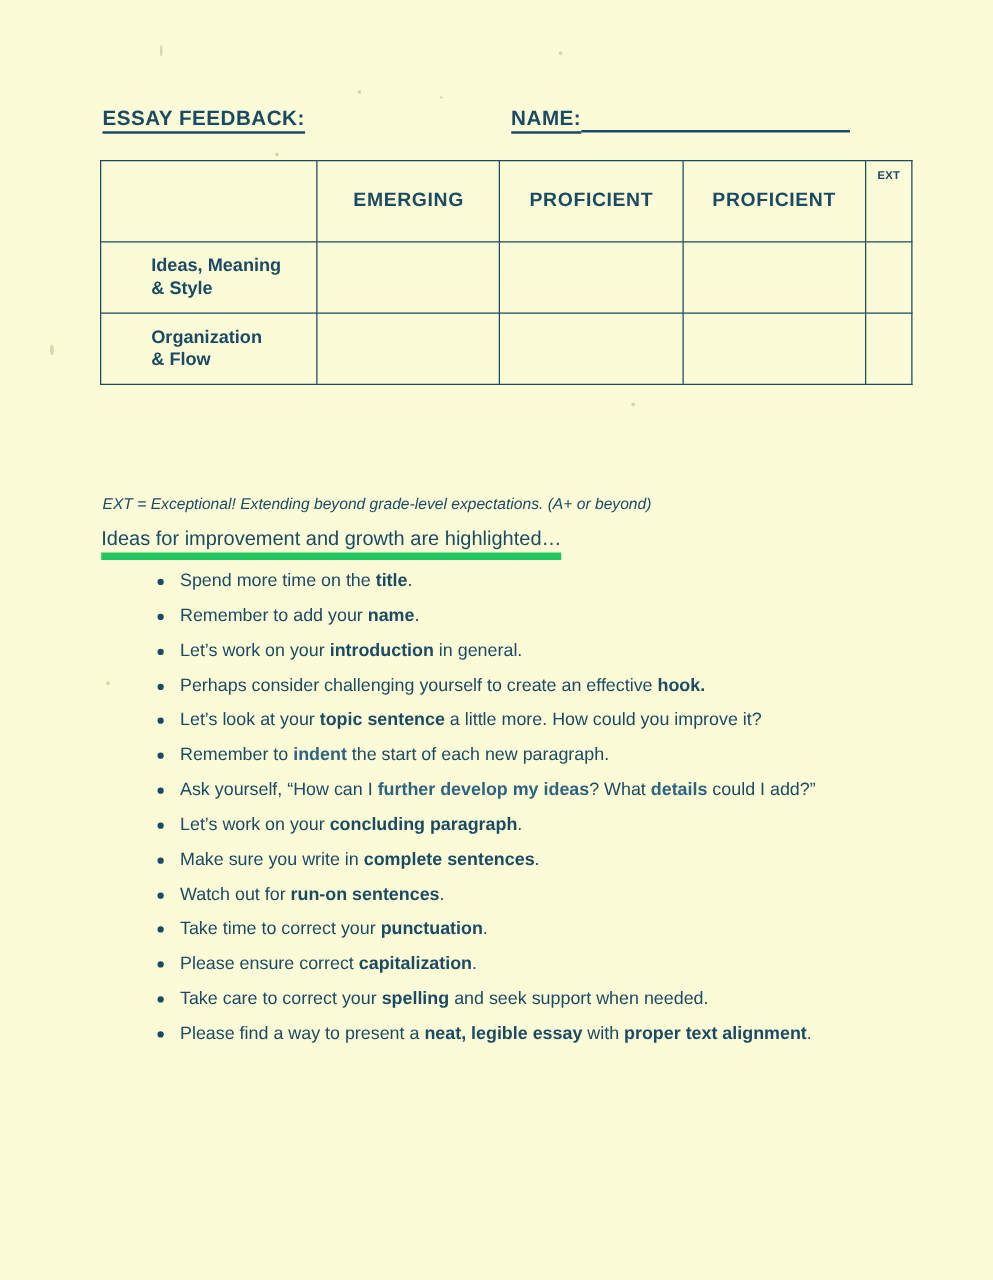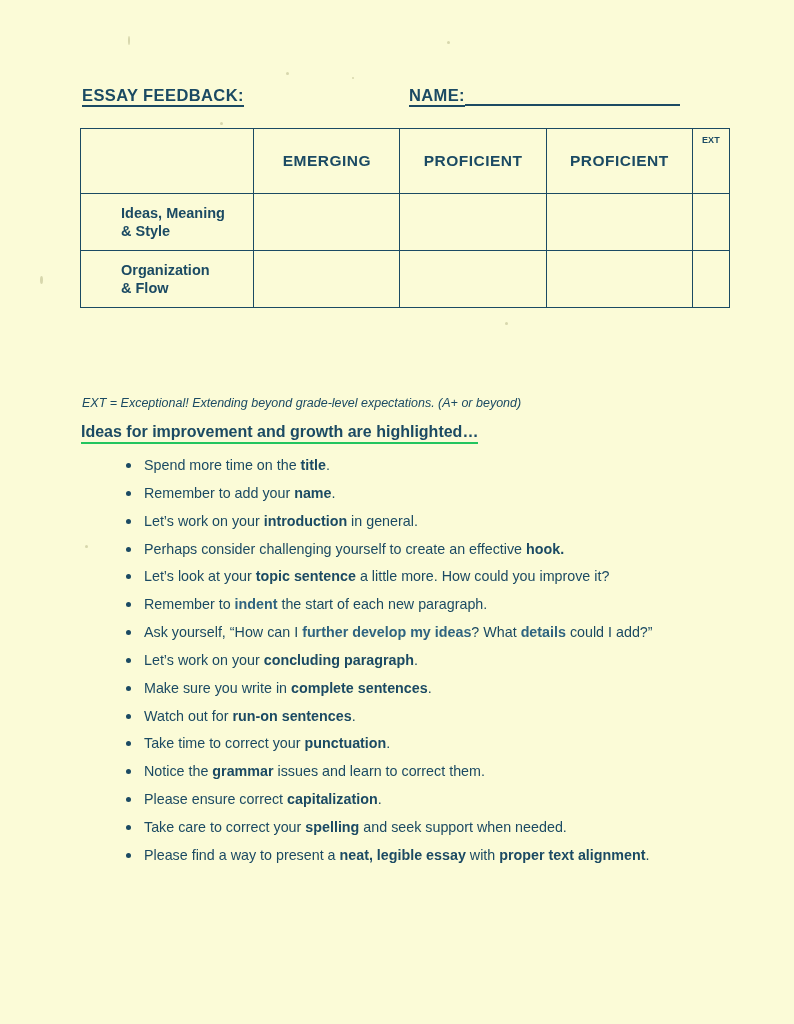--- a/index.html
+++ b/index.html
@@ -128,22 +128,22 @@
     color: #1b4a63;
     margin-top: 20px;
   }
 
   
   .improve-title {
     position: absolute;
     left: 81px;
     top: 423px;
     font-size: 16px;
-    font-weight: bold;
-    border-bottom: 2px solid #22c55e;
+    font-weight: normal;
+    border-bottom: 6px solid #22c55e;
     padding-bottom: 1px;
   }
   ul.tips {
     position: absolute;
     left: 110px;
     top: 444px;
     width: 620px;
     margin: 12px;
     padding: 0 0 0 22px;
     list-style: none;
@@ -233,19 +233,18 @@
       <li>Remember to add your <b>name</b>.</li>
       <li>Let’s work on your <b>introduction</b> in general.</li>
       <li>Perhaps consider challenging yourself to create an effective <b>hook.</b></li>
       <li>Let’s look at your <b>topic sentence</b> a little more. How could you improve it?</li>
       <li class="faded">Remember to <b>indent</b> the start of each new paragraph.</li>
       <li class="faded">Ask yourself, “How can I <b>further develop my ideas</b>? What <b>details</b> could I add?”</li>
       <li>Let’s work on your <b>concluding paragraph</b>.</li>
       <li>Make sure you write in <b>complete sentences</b>.</li>
       <li>Watch out for <b>run-on sentences</b>.</li>
       <li>Take time to correct your <b>punctuation</b>.</li>
-      <li>Notice the <b>grammar</b> issues and learn to correct them.</li>
       <li>Please ensure correct <b>capitalization</b>.</li>
       <li>Take care to correct your <b>spelling</b> and seek support when needed.</li>
       <li>Please find a way to present a <b>neat, legible essay</b> with <b>proper text alignment</b>.</li>
     </ul>
 
 </div>
 
 </body></html>

